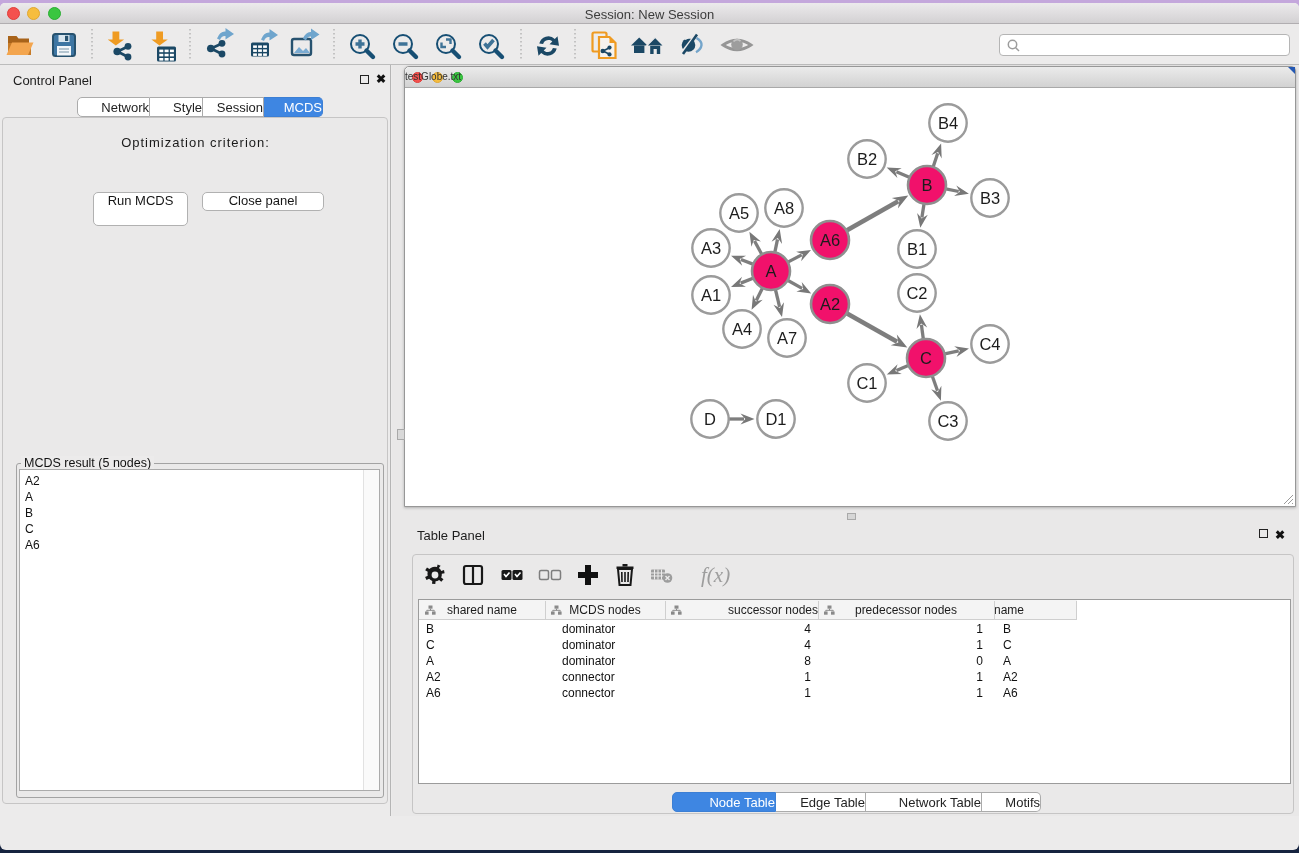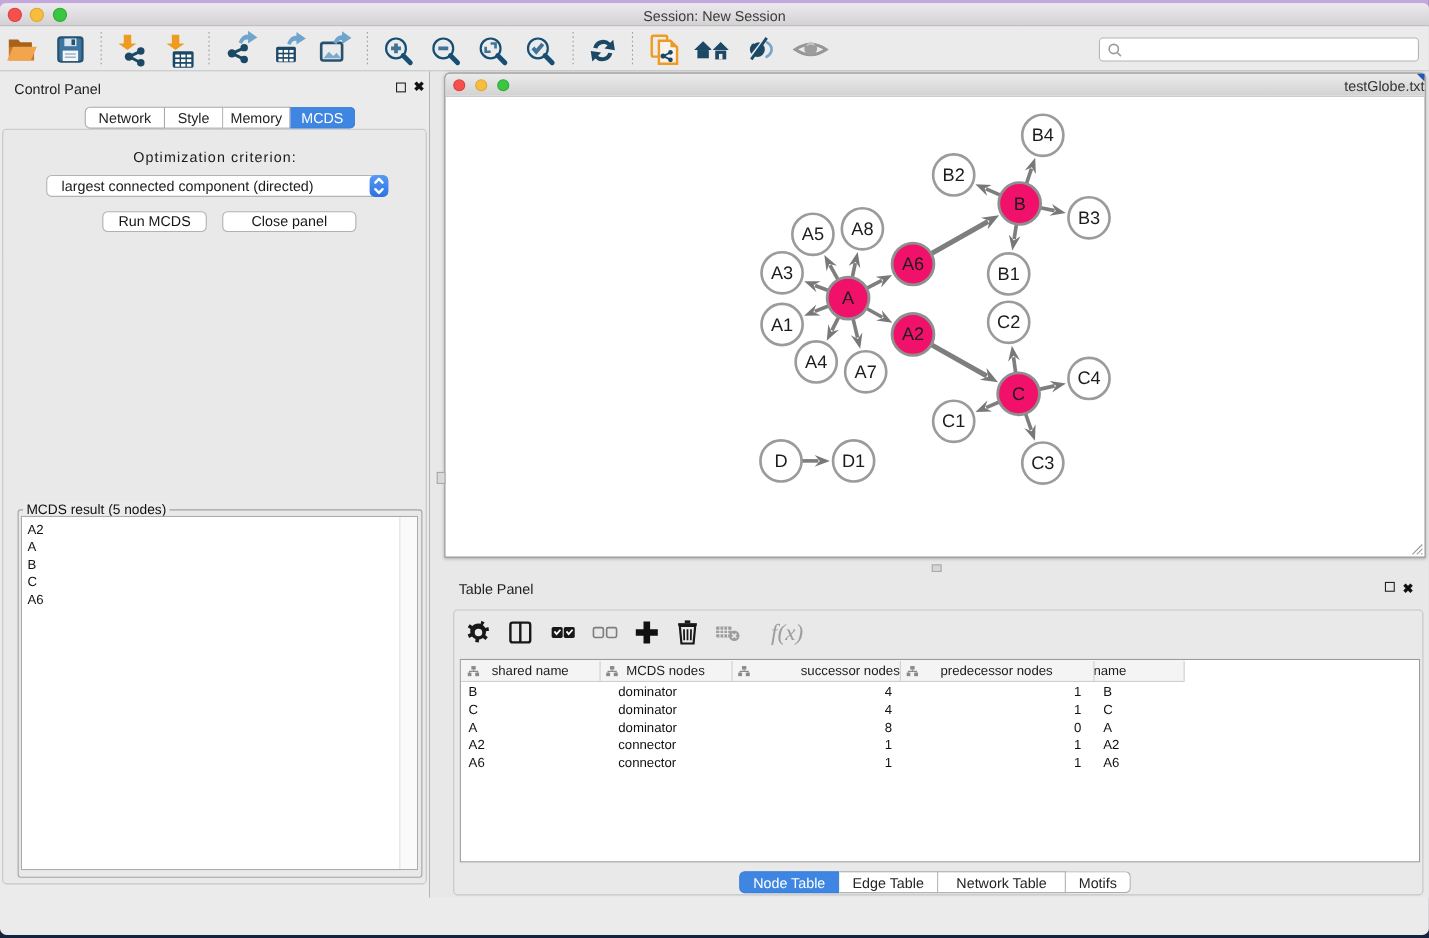--- a/index.html
+++ b/index.html
@@ -15,21 +15,21 @@
 #toolbar{position:absolute;left:0;top:21px;width:1299px;height:41px;background:#ecebeb;border-bottom:1px solid #bcbcbc}
 #search{position:absolute;left:999px;top:10px;width:291px;height:22px;background:#fff;border:1px solid #b5b5b5;border-radius:4px}
 #main{position:absolute;left:0;top:62px;width:1299px;height:751px}
 #cpanel{position:absolute;left:0;top:0;width:391px;height:751px;background:#ecebeb;border-right:1px solid #b5b5b5}
 #rarea{position:absolute;left:392px;top:0;width:907px;height:751px;background:#e9e8e8}
 #statusbar{position:absolute;left:0;top:812px;width:1299px;height:35px;background:#ecebeb;border-top:1px solid #c0c0c0}
 .panehead{font-size:13px;color:#1d1d1d}
 .sqicon{position:absolute;width:9px;height:9px;border:1.6px solid #222}
 .xicon{position:absolute;font-size:12px;font-weight:bold;color:#111}
 .tabrow{position:absolute;display:flex;height:20px}
-.tab{border:1px solid #ababab;border-left:none;background:#fff;font-size:13px;color:#232323;text-align:center;line-height:19px}
+.tab{border:1px solid #ababab;border-left:none;background:#fff;font-size:13px;color:#232323;text-align:right;line-height:19px}
 .tab.first{border-left:1px solid #ababab;border-radius:5px 0 0 5px}
 .tab.last{border-radius:0 5px 5px 0}
 .tab.sel{background:#3e86e2;border-color:#3c7fd4;color:#fff}
 .subpanel{position:absolute;border:1px solid #c6c5c5;border-radius:4px;background:#eae9e9}
 .btn{position:absolute;background:#fff;border:1px solid #b1b1b1;border-radius:5px;font-size:13px;color:#161616;text-align:center;line-height:16px}
 </style></head>
 <body>
 <div id="purple"></div>
 <div id="win">
  <div id="titlebar">
@@ -187,48 +187,40 @@
  </div>
  <div id="main">
   <div id="cpanel">
    <div class="panehead abs" style="left:13px;top:8px">Control Panel</div>
    <div class="sqicon" style="left:360px;top:10px"></div>
    <div class="xicon" style="left:376px;top:7px">✖</div>
    <div class="subpanel" style="left:2px;top:52px;width:386px;height:687px"></div>
    <div class="tabrow" style="left:77px;top:32px">
     <div class="tab first" style="width:73px">Network</div>
     <div class="tab" style="width:53px">Style</div>
-    <div class="tab" style="width:61px">Memory</div>
+    <div class="tab" style="width:61px">Session</div>
     <div class="tab sel last" style="width:59px">MCDS</div>
    </div>
    <div class="abs" style="left:0;top:70px;width:391px;text-align:center;font-size:13px;letter-spacing:1px;color:#1a1a1a">Optimization criterion:</div>
-   <div class="abs" style="left:42px;top:94px;width:311px;height:20px;background:#fff;border:1px solid #b3b3b3;border-radius:5px">
-     <div class="abs" style="left:13px;top:1.5px;font-size:13px;color:#1a1a1a">largest connected component (directed)</div>
-     <div class="abs" style="right:-1px;top:-1px;width:17px;height:20px;background:linear-gradient(#559bf5,#2e72e2);border-radius:5px;">
-      <svg width="17" height="20" fill="none" stroke="#fff" stroke-width="2.2" stroke-linecap="round" stroke-linejoin="round">
-              <path d="M5.2,7 L8.5,3.6 L11.8,7"></path>
-              <path d="M5.2,13 L8.5,16.4 L11.8,13"></path>
-            </svg></div>
-   </div>
-   <div class="btn" style="left:93px;top:127px;width:95px;height:19px">Run MCDS</div>
+   <div class="btn" style="left:93px;top:127px;width:95px;height:34px">Run MCDS</div>
    <div class="btn" style="left:202px;top:127px;width:122px;height:19px">Close panel</div>
    <div class="abs" style="left:16px;top:398px;width:368px;height:335px;border:1px solid #a3a3a3;border-radius:3px">
      <div class="abs" style="left:4px;top:-8px;background:#ecebeb;font-size:12.5px;color:#111;padding:0 3px">MCDS result (5 nodes)</div>
      <div class="abs" style="left:2px;top:5px;width:361px;height:322px;background:#fff;border:1px solid #ababab;font-size:12px;color:#111;line-height:16px;padding:3px 0 0 5px">A2<br>A<br>B<br>C<br>A6</div>
      <div class="abs" style="left:346px;top:6px;width:16px;height:320px;background:#fafafa;border-left:1px solid #e2e2e2"></div>
    </div>
   </div>
   <div id="rarea">
    <div id="netwin" style="position:absolute;left:12px;top:1px;width:892px;height:441px;background:#fff;border:1px solid #979797;border-radius:5px 5px 0 0;box-shadow:0 1px 3px rgba(0,0,0,.25)">
      <div style="position:absolute;left:0;top:0;width:890px;height:21px;background:linear-gradient(#ebebeb,#d2d2d2);border-bottom:1px solid #a9a9a9;border-radius:5px 5px 0 0">
             <div style="position:absolute;right:0;top:0;width:0;height:0;border-top:7px solid #2458b3;border-left:7px solid transparent"></div>
       <div class="tl" style="left:7px;top:5px;width:11px;height:11px;background:#f4514e;border:1px solid #e03e3a"></div>
       <div class="tl" style="left:27px;top:5px;width:11px;height:11px;background:#f6bd3e;border:1px solid #e0a630"></div>
       <div class="tl" style="left:47px;top:5px;width:11px;height:11px;background:#3ac640;border:1px solid #2aad33"></div>
-      <div style="position:absolute;top:4px;width:100%;text-align:right;font-size:13px;color:#333">testGlobe.txt</div>
+      <div style="position:absolute;top:4px;width:100%;text-align:left;font-size:10px;color:#333">testGlobe.txt</div>
      </div>
      <svg width="893" height="418" style="position:absolute;left:0;top:22px" font-family="Liberation Sans">
 <line x1="349.3" y1="188.7" x2="335.7" y2="194.1" stroke="#7e7e7e" stroke-width="3.3"></line>
 <path d="M326.0 198.0 L337.0 187.8 L334.5 194.6 L341.0 197.8 Z" fill="#787878"></path>
 <line x1="349.2" y1="175.6" x2="335.9" y2="170.5" stroke="#7e7e7e" stroke-width="3.3"></line>
 <path d="M326.1 166.7 L341.1 166.7 L334.7 170.0 L337.2 176.7 Z" fill="#787878"></path>
 <line x1="357.3" y1="166.2" x2="349.5" y2="152.0" stroke="#7e7e7e" stroke-width="3.3"></line>
 <path d="M344.4 142.8 L355.9 152.5 L348.8 150.9 L346.4 157.7 Z" fill="#787878"></path>
 <line x1="369.6" y1="164.4" x2="372.5" y2="150.3" stroke="#7e7e7e" stroke-width="3.3"></line>
 <path d="M374.7 140.1 L377.1 154.9 L372.8 149.1 L366.5 152.7 Z" fill="#787878"></path>
@@ -430,20 +422,20 @@
               <div style="position:absolute;left:584px;top:48px">A2</div>
               <div style="position:absolute;left:7px;top:64px">A6</div>
               <div style="position:absolute;left:143px;top:64px">connector</div>
               <div style="position:absolute;left:292px;top:64px;width:100px;text-align:right">1</div>
               <div style="position:absolute;left:464px;top:64px;width:100px;text-align:right">1</div>
               <div style="position:absolute;left:584px;top:64px">A6</div>
             </div>
      </div>
    </div>
    <div class="tabrow" style="left:280px;top:727px">
-    <div class="tab sel first" style="width:91px">Node Table</div>
+    <div class="tab sel first" style="width:104px">Node Table</div>
     <div class="tab" style="width:90px">Edge Table</div>
     <div class="tab" style="width:116px">Network Table</div>
     <div class="tab last" style="width:59px">Motifs</div>
    </div>
   </div>
  </div>
 </div>
 
 </body></html>

